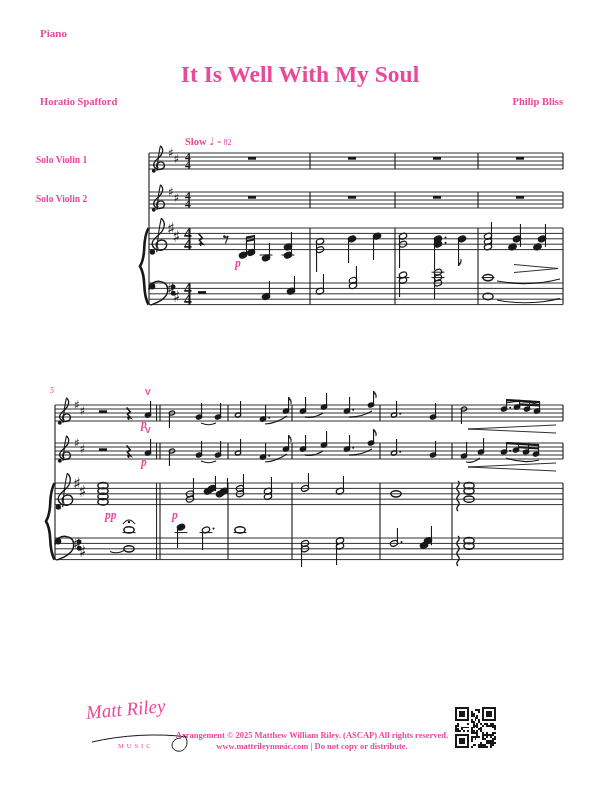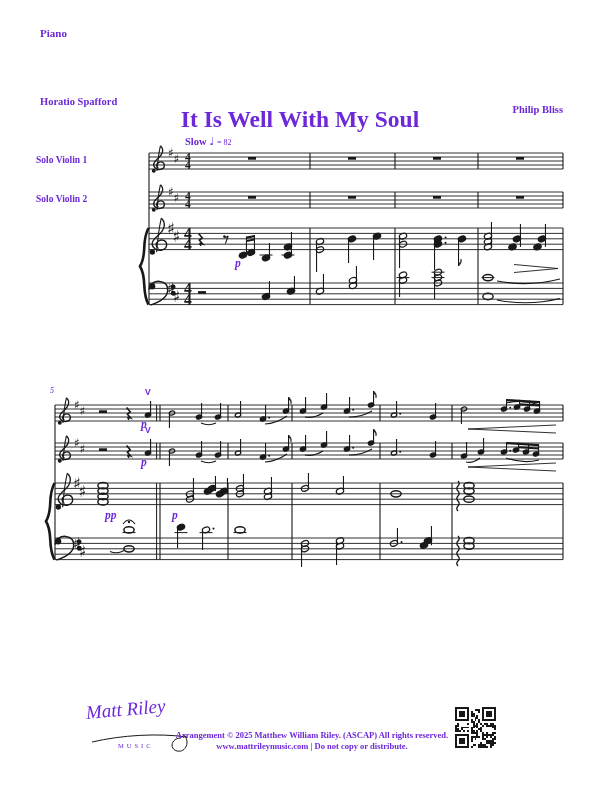--- a/index.html
+++ b/index.html
@@ -1,20 +1,20 @@
 <!DOCTYPE html>
 <html><head>
 <meta charset="utf-8">
 <style>
   html,body{margin:0;padding:0;background:#ffffff;}
   .page{position:relative;width:600px;height:796px;background:#ffffff;
-        font-family:"Liberation Serif",serif;color:#6d28d9;overflow:hidden;}
+        font-family:"Liberation Serif",serif;color:#ec4899;overflow:hidden;}
   .t{position:absolute;white-space:nowrap;}
   .part{left:40px;top:27px;font-size:11px;font-weight:bold;}
-  .title{left:100px;top:61px;width:400px;text-align:center;font-size:23.5px;font-weight:bold;margin-top:45px;}
+  .title{left:100px;top:61px;width:400px;text-align:center;font-size:23.5px;font-weight:bold;}
   .lyr{left:40px;top:96px;font-size:10.5px;font-weight:bold;}
   .cred{left:263px;width:300px;text-align:right;font-size:10.5px;font-weight:bold;}
   .tempo{left:185px;top:135px;font-size:10.5px;}
   .tword{font-weight:bold;}
   .tnote{font-family:"DejaVu Sans",sans-serif;font-size:11px;}
   .tbpm{font-size:8px;}
   .ilab{left:36px;width:107px;text-align:left;font-size:9.5px;font-weight:600;}
   .mnum{left:50px;top:386px;font-size:8px;font-style:italic;}
   .pedal{left:150px;top:313px;width:300px;text-align:center;font-size:9.5px;}
   .dyn{position:absolute;font-style:italic;font-weight:bold;font-size:11.5px;
@@ -26,21 +26,21 @@
   #score{position:absolute;left:0;top:0;}
   #qr{position:absolute;left:455px;top:707px;}
 </style>
 </head>
 <body>
 
 <div class="page">
   <div class="t part">Piano</div>
   <div class="t title">It Is Well With My Soul</div>
   <div class="t lyr">Horatio Spafford</div>
-  <div class="t cred" style="top:104px">Philip Bliss</div>
+  <div class="t cred" style="top:96px">Philip Bliss</div>
 
   <div class="t tempo">
     <span class="tword">Slow</span>
     <span class="tnote">♩</span>
     <span class="tbpm">= 82</span>
   </div>
 
   <div class="t ilab" style="top:155px">Solo Violin 1</div>
   <div class="t ilab" style="top:194px">Solo Violin 2</div>
   <div class="t mnum">5</div>

